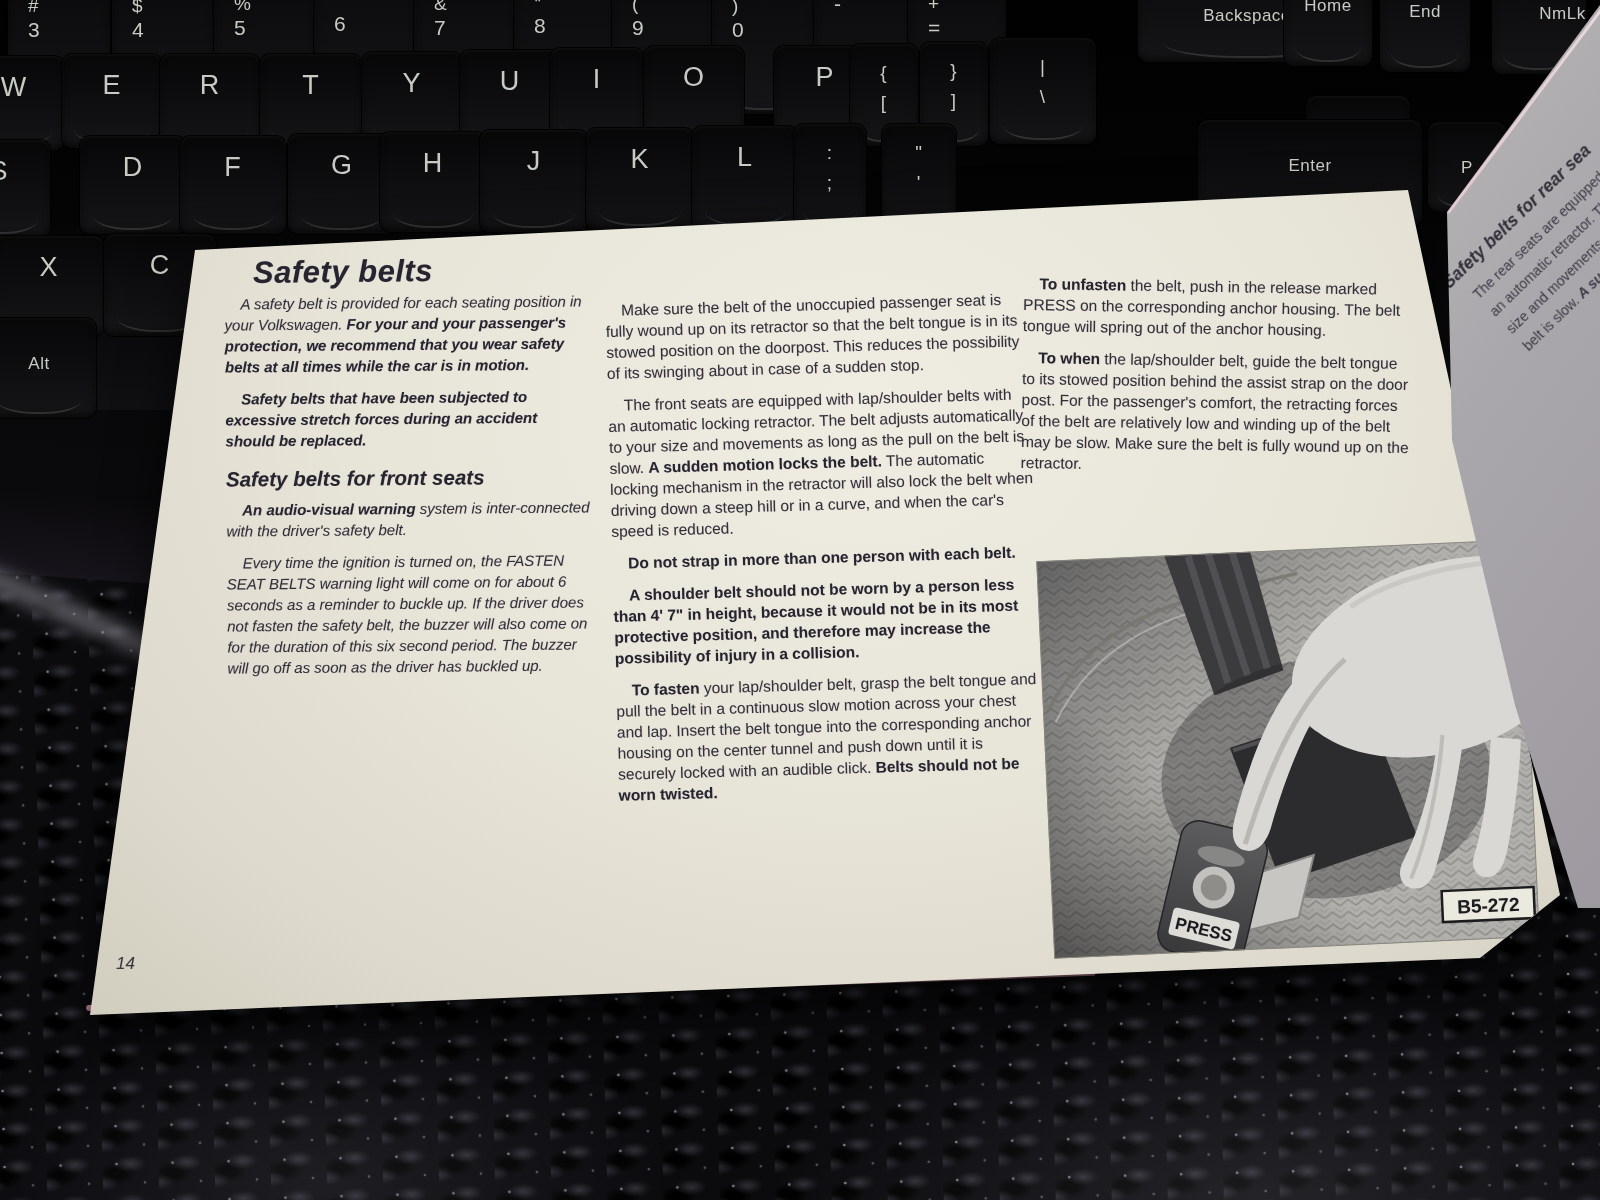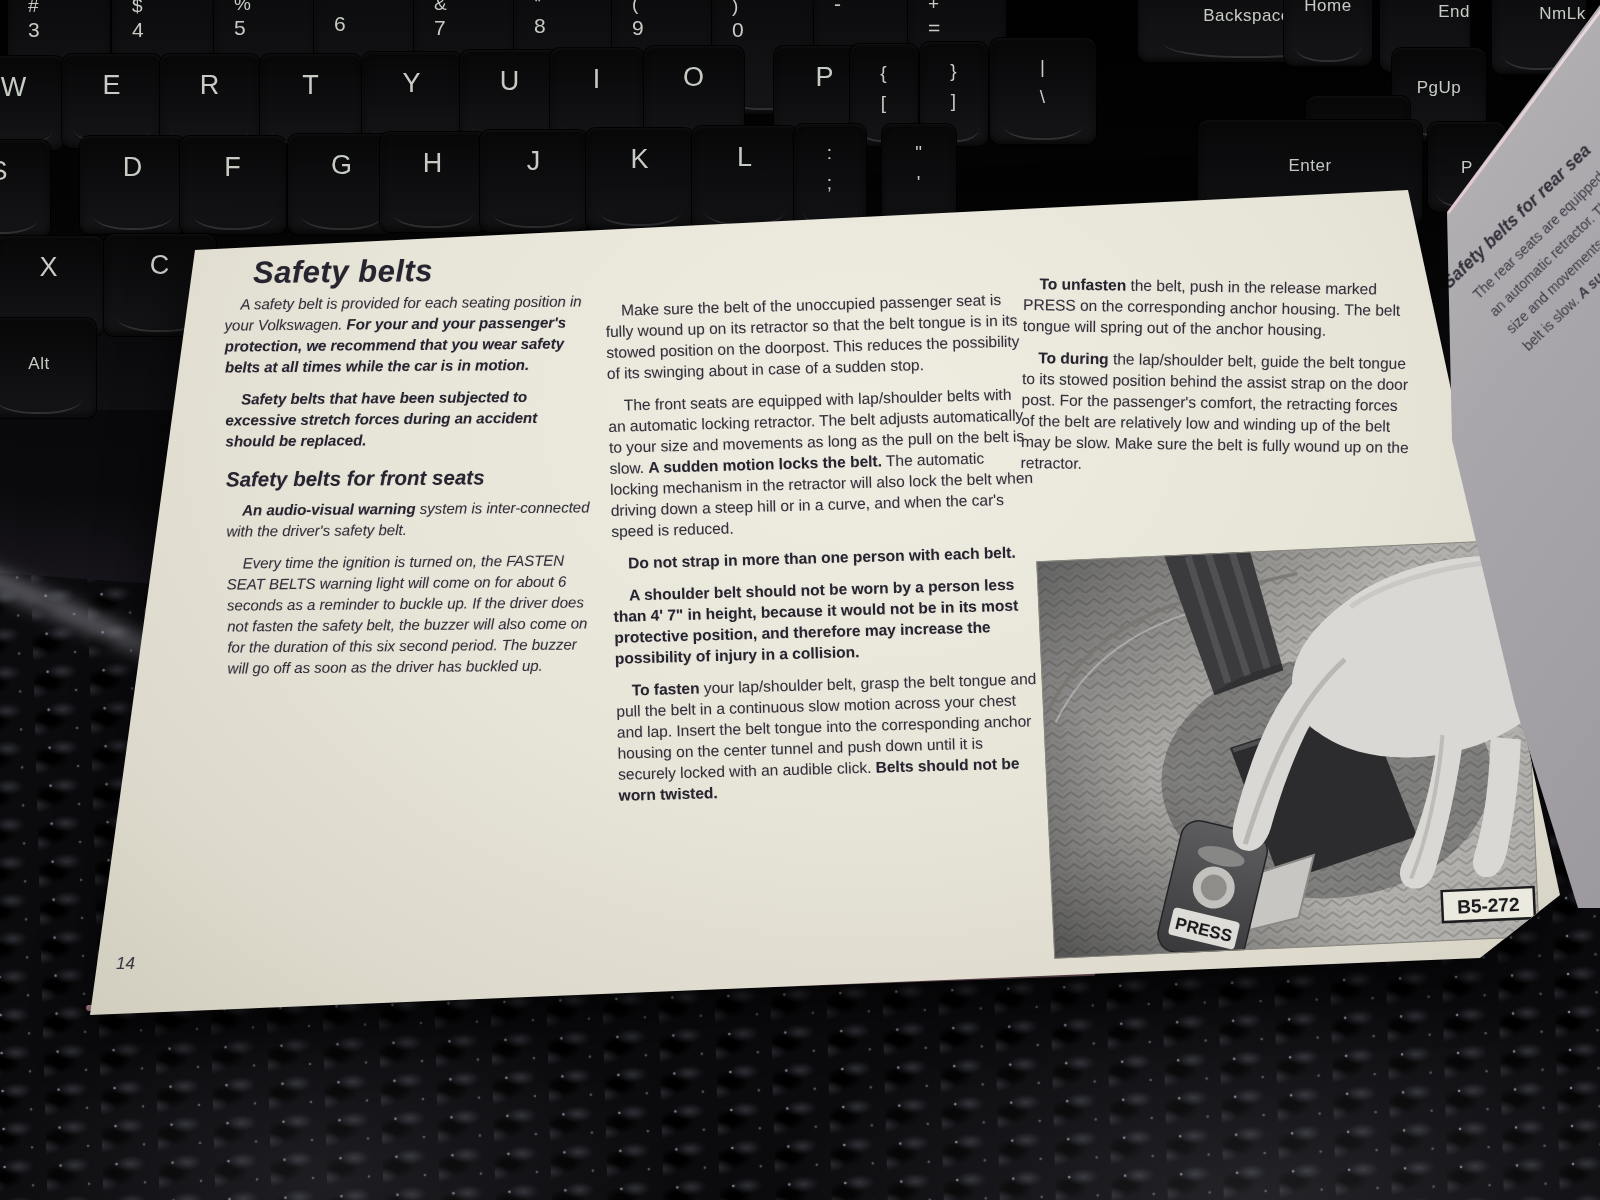--- a/index.html
+++ b/index.html
@@ -162,21 +162,21 @@
           <span class="m">=</span>
         </div>
       </div>
       <div class="key word" style="left: 1138px; top: -70px; width: 218px; height: 132px;">
         <div class="cap" style="top: 76px;">Backspace</div>
       </div>
       <div class="key word" style="left: 1284px; top: -62px; width: 88px; height: 128px;">
         <div class="cap" style="top: 58px;">Home</div>
       </div>
       <div class="key word" style="left: 1380px; top: -58px; width: 90px; height: 130px;">
-        <div class="cap" style="top: 60px; text-align: right;">End</div>
+        <div class="cap" style="top: 60px;">End</div>
       </div>
       <div class="key word" style="left: 1492px; top: -58px; width: 94px; height: 132px;">
         <div class="cap" style="top: 62px; padding-left: 47px;">NmLk</div>
       </div>
       <div class="key letter" style="left: -36px; top: 56px; width: 100px; height: 94px;">
         <div class="cap">W</div>
       </div>
       <div class="key letter" style="left: 62px; top: 54px; width: 100px; height: 94px;">
         <div class="cap">E</div>
       </div>
@@ -211,23 +211,20 @@
         <div class="cap">
           <span>}</span>
           <span class="m">]</span>
         </div>
       </div>
       <div class="key sym2" style="left: 990px; top: 38px; width: 106px; height: 106px;">
         <div class="cap">
           <span>|</span>
           <span class="m">\</span>
         </div>
-      </div>
-      <div class="key word" style="left: 1392px; top: 48px; width: 94px; height: 92px;">
-        <div class="cap" style="top: 30px;">PgUp</div>
       </div>
       <div class="key word" style="left: 1306px; top: 96px; width: 104px; height: 94px;">
         <div class="cap" style="top: 32px;">Delete</div>
       </div>
       <div class="key letter" style="left: -52px; top: 140px; width: 102px; height: 98px;">
         <div class="cap">S</div>
       </div>
       <div class="key letter" style="left: 80px; top: 136px; width: 106px; height: 98px;">
         <div class="cap">D</div>
       </div>
@@ -298,21 +295,21 @@
 
       <div class="col col2">
           <p class="para"><span>Make sure the belt of the unoccupied passenger seat is fully wound up on its retractor so that the belt tongue is in its stowed position on the doorpost. This reduces the possibility of its swinging about in case of a sudden stop.</span></p>
           <p class="para"><span>The front seats are equipped with lap/shoulder belts with an automatic locking retractor. The belt adjusts automatically to your size and movements as long as the pull on the belt is slow. </span><span class="b">A sudden motion locks the belt.</span><span> The automatic locking mechanism in the retractor will also lock the belt when driving down a steep hill or in a curve, and when the car's speed is reduced.</span></p>
           <p class="para"><span class="b">Do not strap in more than one person with each belt.</span></p>
           <p class="para"><span class="b">A shoulder belt should not be worn by a person less than 4' 7" in height, because it would not be in its most protective position, and therefore may increase the possibility of injury in a collision.</span></p>
           <p class="para"><span class="b">To fasten</span><span> your lap/shoulder belt, grasp the belt tongue and pull the belt in a continuous slow motion across your chest and lap. Insert the belt tongue into the corresponding anchor housing on the center tunnel and push down until it is securely locked with an audible click. </span><span class="b">Belts should not be worn twisted.</span></p>
         </div>
       <div class="col col3">
           <p class="para"><span class="b">To unfasten</span><span> the belt, push in the release marked PRESS on the corresponding anchor housing. The belt tongue will spring out of the anchor housing.</span></p>
-          <p class="para"><span class="b">To during</span><span> the lap/shoulder belt, guide the belt tongue to its stowed position behind the assist strap on the door post. For the passenger's comfort, the retracting forces of the belt are relatively low and winding up of the belt may be slow. Make sure the belt is fully wound up on the retractor.</span></p>
+          <p class="para"><span class="b">To when</span><span> the lap/shoulder belt, guide the belt tongue to its stowed position behind the assist strap on the door post. For the passenger's comfort, the retracting forces of the belt are relatively low and winding up of the belt may be slow. Make sure the belt is fully wound up on the retractor.</span></p>
         </div>
 
       <div class="figure">
         <svg viewBox="0 0 486 398">
           <defs>
             <pattern id="hb" width="16" height="12" patternUnits="userSpaceOnUse">
               <rect width="16" height="12" fill="#b1b0ac"></rect>
               <path d="M0,10 L8,4 L16,10" stroke="#908f8b" stroke-width="1.6" fill="none"></path>
               <path d="M0,4 L8,-2 L16,4" stroke="#a09f9b" stroke-width="1.2" fill="none"></path>
             </pattern>

